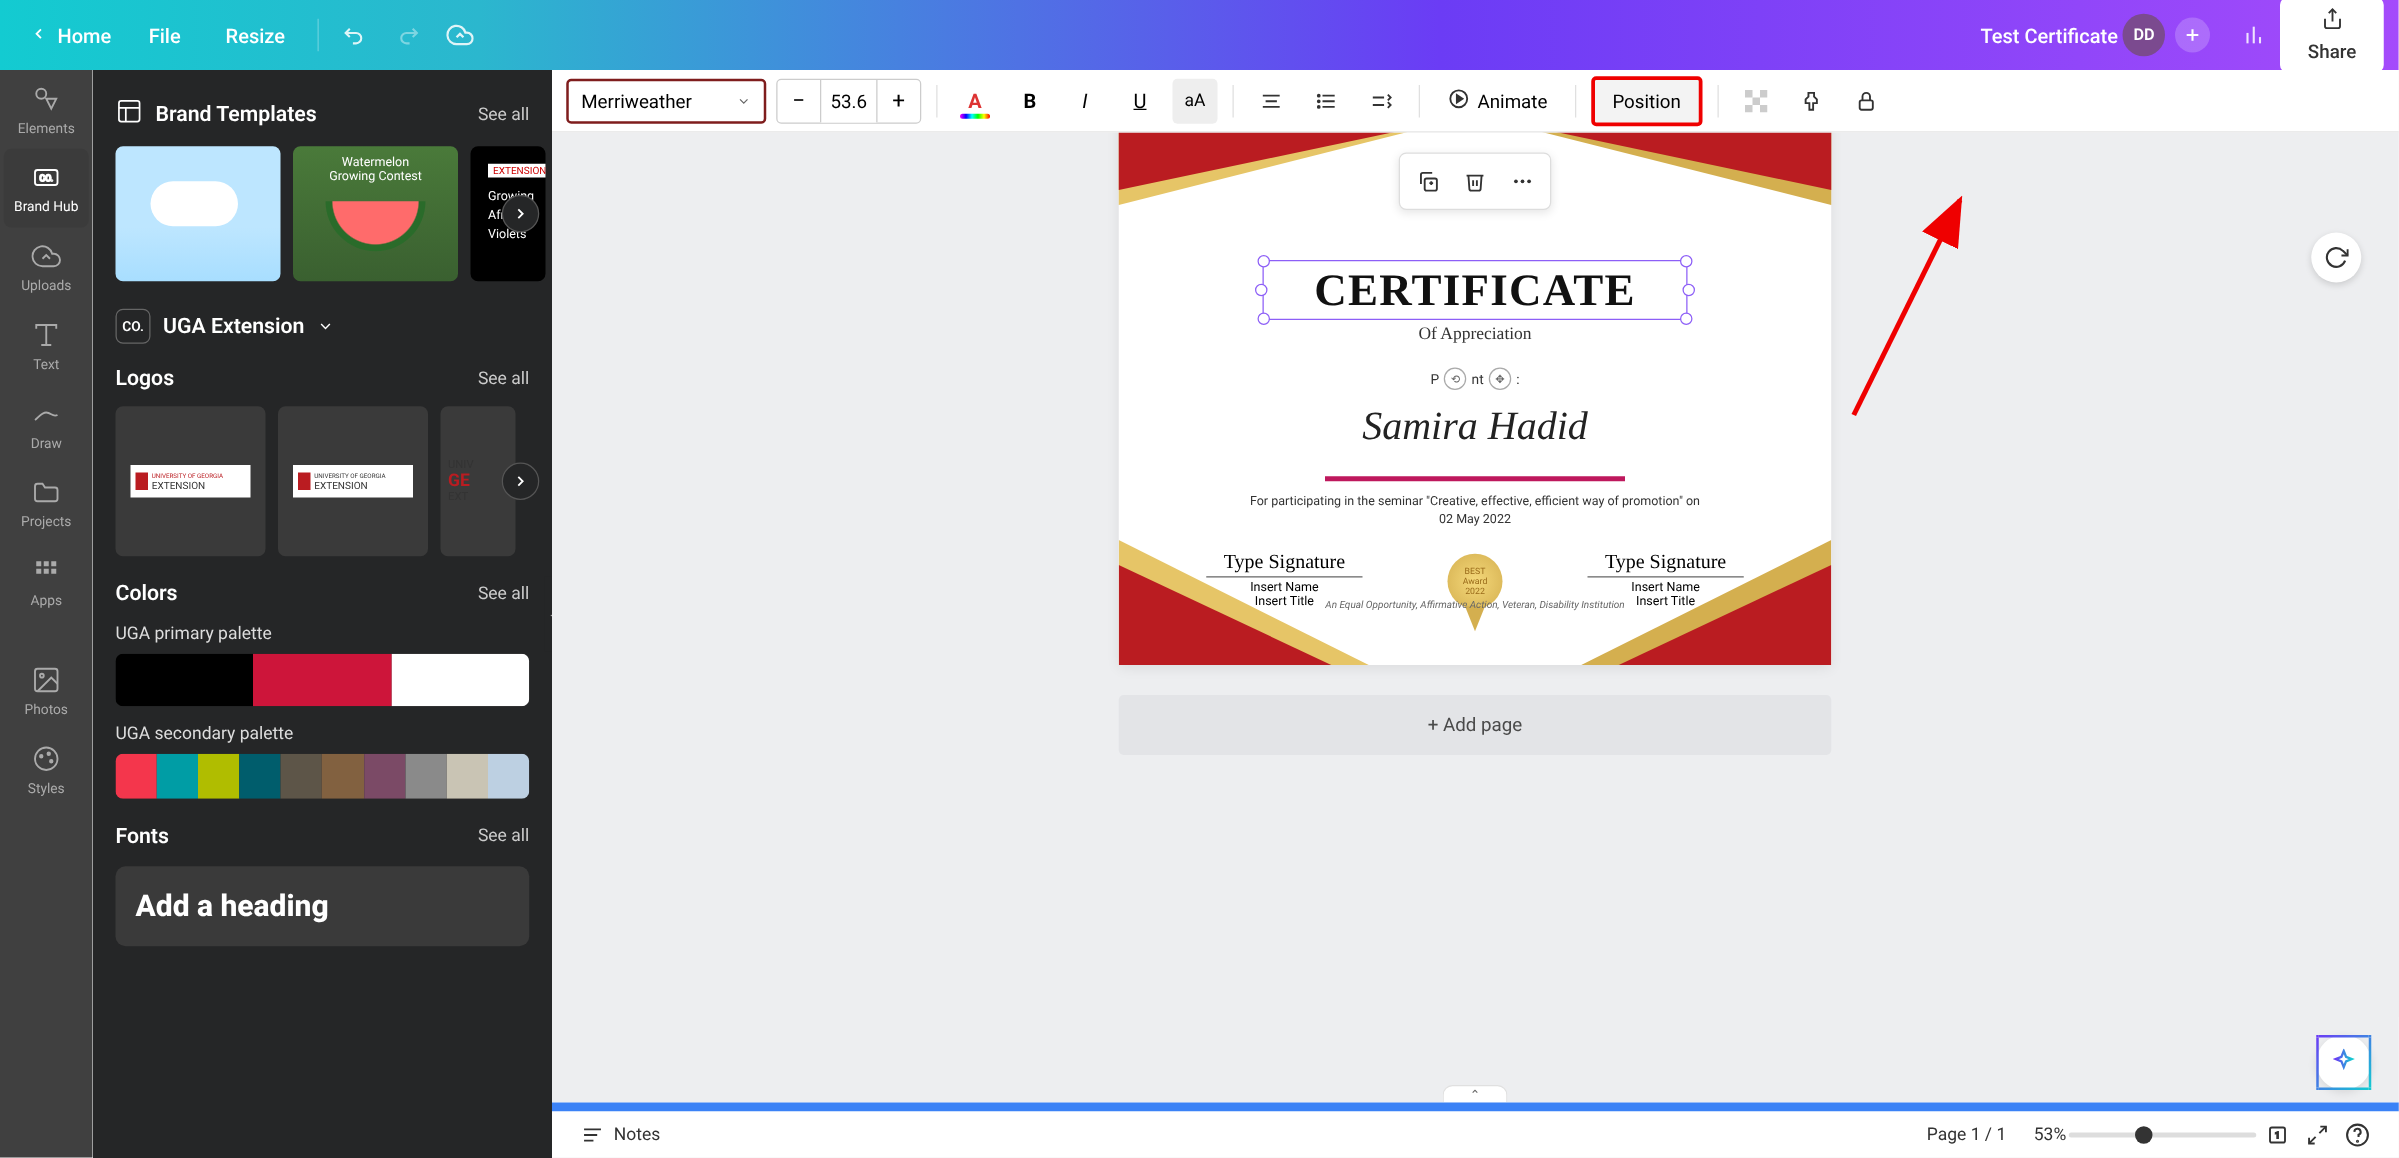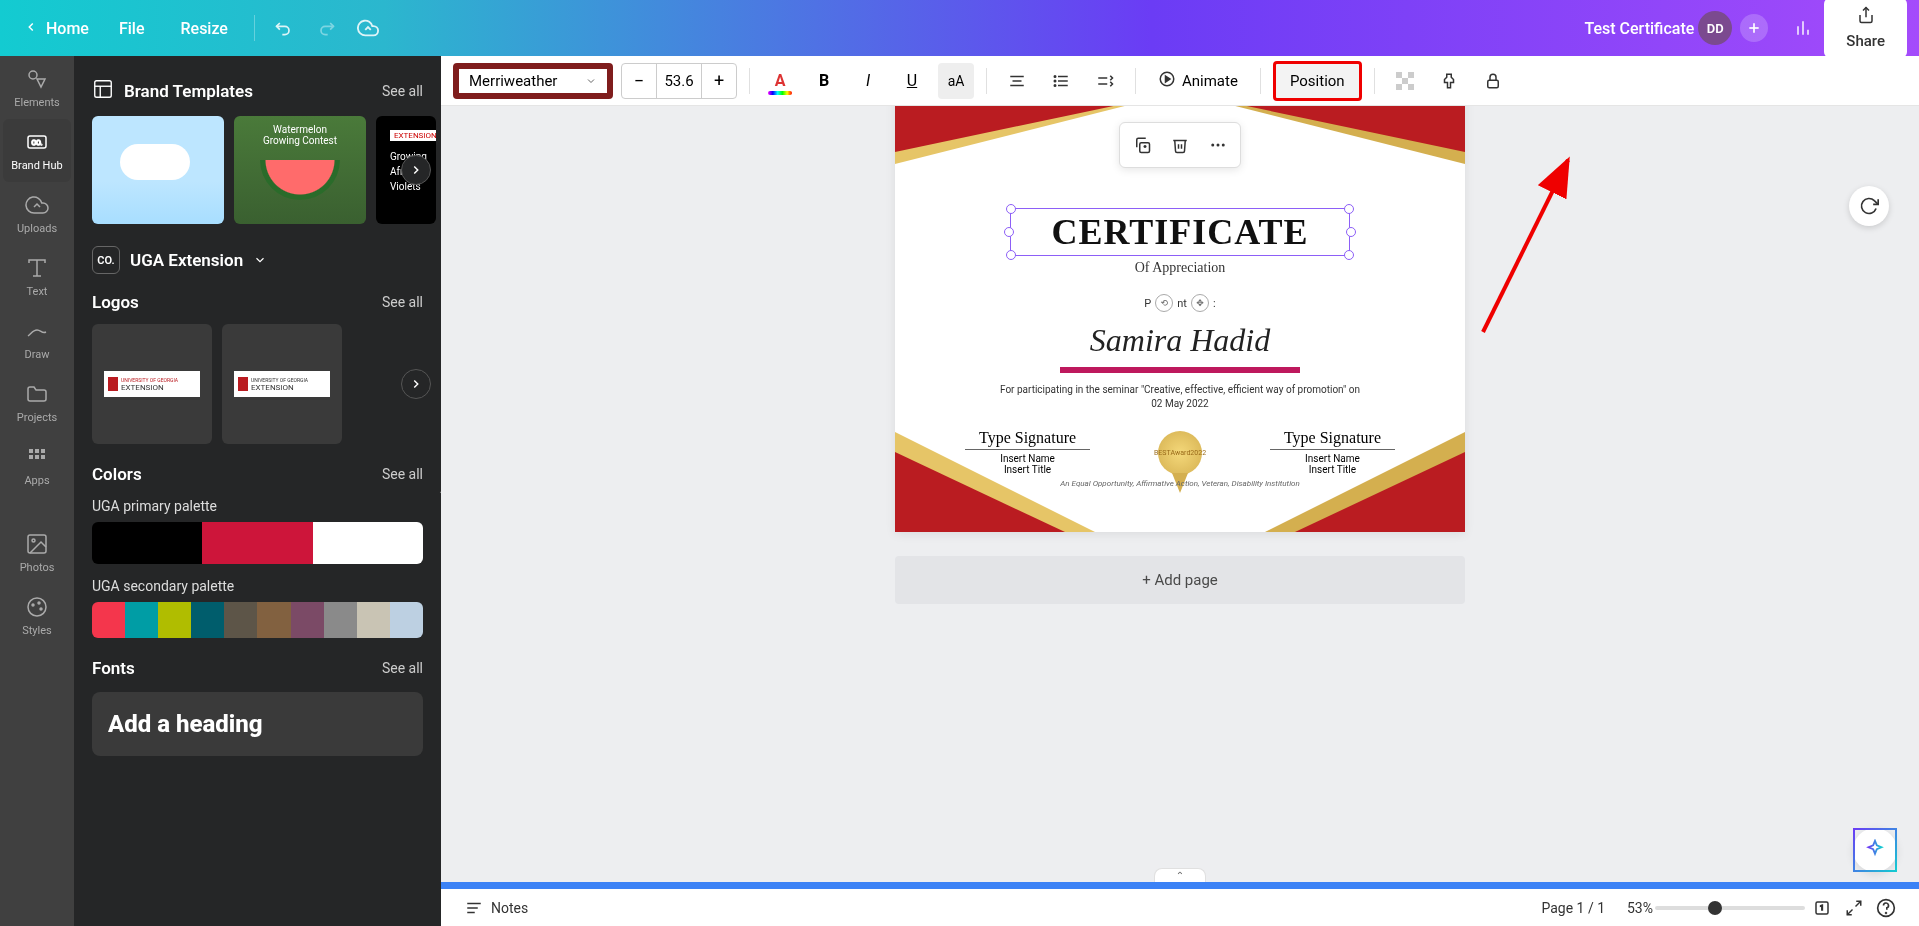--- a/index.html
+++ b/index.html
@@ -11,21 +11,21 @@
 .topbar .nav-item { padding: 6px 18px; font-size: 16px; font-weight: 500; cursor: pointer; }
 .topbar .icon-btn { width: 42px; height: 38px; display: flex; align-items: center; justify-content: center; cursor: pointer; opacity: 0.85; }
 .topbar .spacer { flex: 1; }
 .doc-title { font-size: 16px; font-weight: 500; margin-right: 4px; }
 .avatar { width: 34px; height: 34px; border-radius: 50%; background: #7b4a8f; color: #fff; display: flex; align-items: center; justify-content: center; font-size: 13px; font-weight: 600; margin-right: 8px; }
 .plus-btn { width: 28px; height: 28px; border-radius: 50%; background: rgba(255,255,255,0.2); display: flex; align-items: center; justify-content: center; margin-right: 14px; cursor: pointer; }
 .share-btn { background: #fff; color: #333; border-radius: 6px; padding: 8px 22px; display: flex; align-items: center; gap: 8px; font-size: 15px; font-weight: 500; cursor: pointer; flex-direction: column; }
 
 
 .toolbar { height: 50px; background: #fff; border-bottom: 1px solid #e5e5e5; display: flex; align-items: center; padding: 0 12px; gap: 8px; margin-left: 441px; }
-.font-select { width: 160px; height: 36px; border: 6px solid #7f1d1d; border-radius: 4px; padding: 0 10px; display: flex; align-items: center; justify-content: space-between; font-size: 15px; cursor: pointer; }
+.font-select { width: 160px; height: 36px; border: 2px solid #7f1d1d; border-radius: 4px; padding: 0 10px; display: flex; align-items: center; justify-content: space-between; font-size: 15px; cursor: pointer; }
 .size-group { display: flex; align-items: center; border: 1px solid #ccc; border-radius: 4px; height: 36px; }
 .size-btn { width: 34px; height: 34px; display: flex; align-items: center; justify-content: center; cursor: pointer; font-size: 18px; }
 .size-val { width: 46px; text-align: center; font-size: 15px; border: none; border-left: 1px solid #ccc; border-right: 1px solid #ccc; height: 34px; }
 .tb-icon { width: 36px; height: 36px; display: flex; align-items: center; justify-content: center; cursor: pointer; border-radius: 4px; font-size: 16px; }
 .tb-icon.color { position: relative; }
 .tb-icon.color::after { content:''; position:absolute; bottom:4px; left:6px; right:6px; height:4px; background: linear-gradient(90deg,#f0f,#00f,#0ff,#0f0,#ff0,#f00); border-radius:2px; }
 .tb-sep { width: 1px; height: 26px; background: #e0e0e0; margin: 0 4px; }
 .animate-btn { display: flex; align-items: center; gap: 6px; padding: 0 10px; height: 36px; cursor: pointer; font-size: 15px; }
 .position-btn { padding: 0 14px; height: 40px; display: flex; align-items: center; font-size: 15px; cursor: pointer; border: 3px solid #ef0000; border-radius: 4px; background: #f3f3f3; }
 
@@ -91,26 +91,26 @@
 .cert-body { position:absolute; top:100px; left:0; right:0; bottom:40px; text-align:center; padding: 0 40px; }
 .cert-title-box { position: relative; border: 1px solid #8d5ff7; margin: 16px auto 4px; width: 340px; padding: 2px 0; }
 .cert-title-box .handle { position:absolute; width:10px; height:10px; background:#fff; border:1px solid #8d5ff7; border-radius:50%; }
 .h-tl{top:-5px;left:-5px}.h-tr{top:-5px;right:-5px}.h-bl{bottom:-5px;left:-5px}.h-br{bottom:-5px;right:-5px}
 .h-ml{top:50%;left:-7px;transform:translateY(-50%);width:5px;height:16px;border-radius:3px}
 .h-mr{top:50%;right:-7px;transform:translateY(-50%);width:5px;height:16px;border-radius:3px}
 .cert-title { font-family: Georgia, serif; font-size: 36px; font-weight: 600; letter-spacing: 1px; color:#111; }
 .cert-sub { font-family: Georgia, serif; font-size: 14px; color:#333; }
 .present-row { margin-top: 18px; font-size: 11px; color:#333; display:flex; align-items:center; justify-content:center; gap:4px; }
 .round-handle { width:18px; height:18px; border:1px solid #aaa; border-radius:50%; display:inline-flex; align-items:center; justify-content:center; font-size:9px; color:#666; }
-.recipient { font-family: 'Brush Script MT', cursive; font-size: 32px; font-style: italic; margin-top: 10px; color:#222; border-bottom: 6px solid #be185d; display:inline-block; padding: 0 30px 8px; }
+.recipient { font-family: 'Brush Script MT', cursive; font-size: 32px; font-style: italic; margin-top: 10px; color:#222; border-bottom: 4px solid #be185d; display:inline-block; padding: 0 30px 22px; }
 .desc { font-size: 10px; color:#333; margin-top: 10px; line-height:1.4; padding: 0 60px; }
 .sig-row { display:flex; justify-content:space-between; align-items:flex-end; margin-top: 18px; padding: 0 30px; }
 .sig-block { text-align:center; font-size: 10px; }
 .sig-script { font-family: 'Brush Script MT', cursive; font-size: 16px; border-bottom:1px solid #666; padding:0 14px 2px; margin-bottom:3px; }
-.award-seal { width: 44px; height: 44px; border-radius:50%; background: radial-gradient(circle,#f4d87a,#d4af4f); display:flex; flex-direction:row; align-items:center; justify-content:center; font-size:7px; color:#9a6b1a; position:relative; }
+.award-seal { width: 44px; height: 44px; border-radius:50%; background: radial-gradient(circle,#f4d87a,#d4af4f); display:flex; flex-direction:column; align-items:center; justify-content:center; font-size:7px; color:#9a6b1a; position:relative; }
 .award-seal::after { content:''; position:absolute; bottom:-18px; left:50%; transform:translateX(-50%); width:0; height:0; border-left:8px solid transparent; border-right:8px solid transparent; border-top:20px solid #d4af4f; }
 .footer-text { position:absolute; bottom:44px; left:0; right:0; text-align:center; font-size:8px; font-style:italic; color:#666; }
 
 .float-toolbar { position:absolute; top:66px; left:50%; transform:translateX(-50%); background:#fff; border:1px solid #ddd; border-radius:6px; display:flex; padding:4px; gap:2px; box-shadow:0 2px 8px rgba(0,0,0,0.1); z-index:20; }
 .float-btn { width:36px; height:36px; display:flex; align-items:center; justify-content:center; cursor:pointer; border-radius:4px; }
 
 .refresh-badge { position:absolute; top:130px; right:30px; width:40px; height:40px; background:#fff; border-radius:50%; box-shadow:0 2px 6px rgba(0,0,0,0.15); display:flex; align-items:center; justify-content:center; cursor:pointer; }
 
 .add-page-btn { position:absolute; top:500px; left:50%; transform:translateX(-50%); width:570px; height:48px; background:#e3e4e7; border-radius:4px; display:flex; align-items:center; justify-content:center; font-size:15px; color:#4a4a4a; cursor:pointer; }
 
@@ -336,20 +336,23 @@
           </div>
       </div>
       <div class="logo-thumb">
         <div class="logo-placeholder">
             <div class="g"></div>
             <div>
               <div style="font-size:5px">UNIVERSITY OF GEORGIA</div>
               <div>EXTENSION</div>
             </div>
           </div>
+      </div>
+      <div class="logo-thumb" style="width:60px;overflow:hidden">
+        <div style="font-size:9px;color:#333;padding:6px;text-align:left;width:100px">UNIV<br><span style="color:#ba1c21;font-weight:bold;font-size:14px">GE</span><br>EXT</div>
       </div>
       <div class="scroll-arrow">
         <svg width="14" height="14" viewBox="0 0 24 24" fill="none" stroke="#fff" stroke-width="2.5">
             <polyline points="9 18 15 12 9 6"></polyline>
           </svg>
       </div>
     </div>
 
     <div class="panel-section-header" style="margin-top:20px">
       <div class="panel-section-title">Colors</div>

